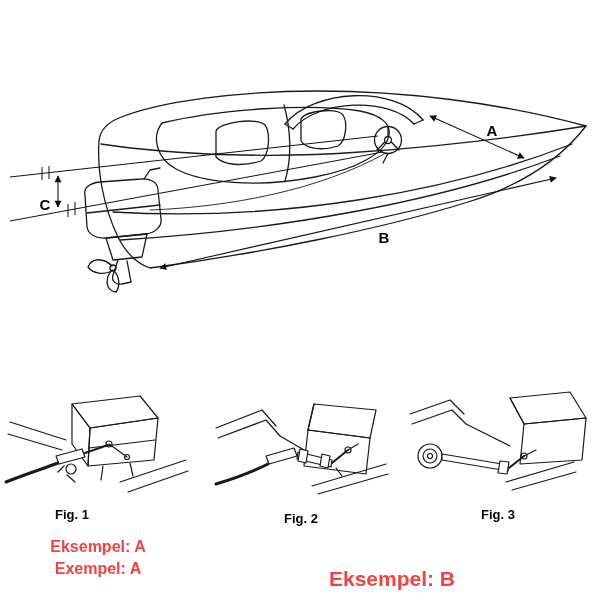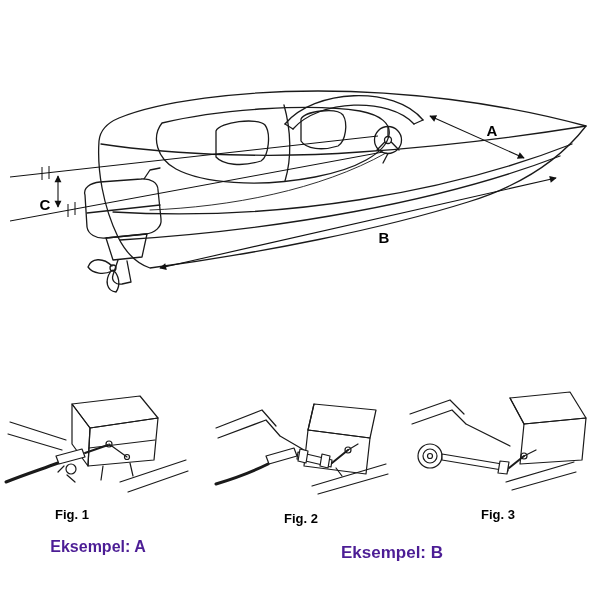--- a/index.html
+++ b/index.html
@@ -21,25 +21,25 @@
   .fig-label {
     font-family: "Liberation Sans", sans-serif;
     font-weight: bold;
     font-size: 13px;
     fill: #000;
   }
   .example {
     position: absolute;
     text-align: center;
     font-weight: bold;
-    color: #4c1d95;
+    color: #ef4444;
     line-height: 1.4;
   }
   .example-a { left: 18px;  top: 536px; width: 160px; font-size: 16px; }
-  .example-b { left: 288px; top: 541px; width: 208px; font-size: 17px; }
+  .example-b { left: 288px; top: 564px; width: 208px; font-size: 21px; }
 </style>
 </head>
 <body>
 
 <div class="page">
 
   <svg width="600" height="600" viewBox="0 0 600 600" xmlns="http://www.w3.org/2000/svg">
 
     <defs>
       <marker id="arrow" viewBox="0 0 10 10" refX="8.5" refY="5" markerWidth="7" markerHeight="7" orient="auto-start-reverse">
@@ -186,19 +186,20 @@
       </g>
     </g>
 
     <text class="fig-label" x="72" y="519" text-anchor="middle">Fig. 1</text>
     <text class="fig-label" x="301" y="523" text-anchor="middle">Fig. 2</text>
     <text class="fig-label" x="498" y="519" text-anchor="middle">Fig. 3</text>
   </svg>
 
   <div class="example example-a">
     <div>Eksempel: A</div>
+    <div>Exempel: A</div>
   </div>
 
   <div class="example example-b">
     <div>Eksempel: B</div>
   </div>
 
 </div>
 
 </body></html>

